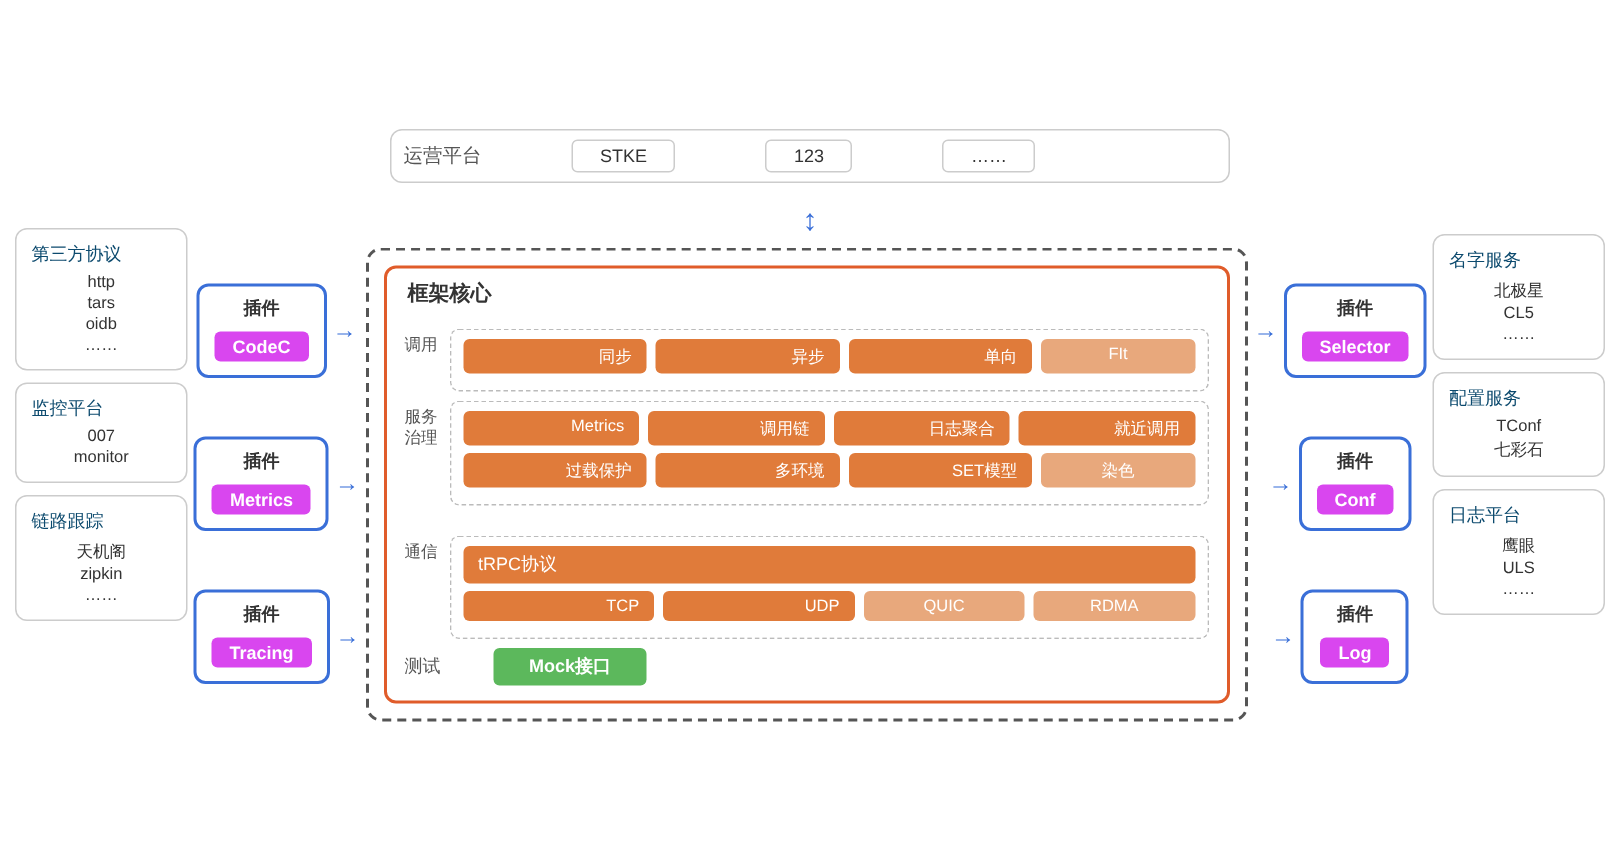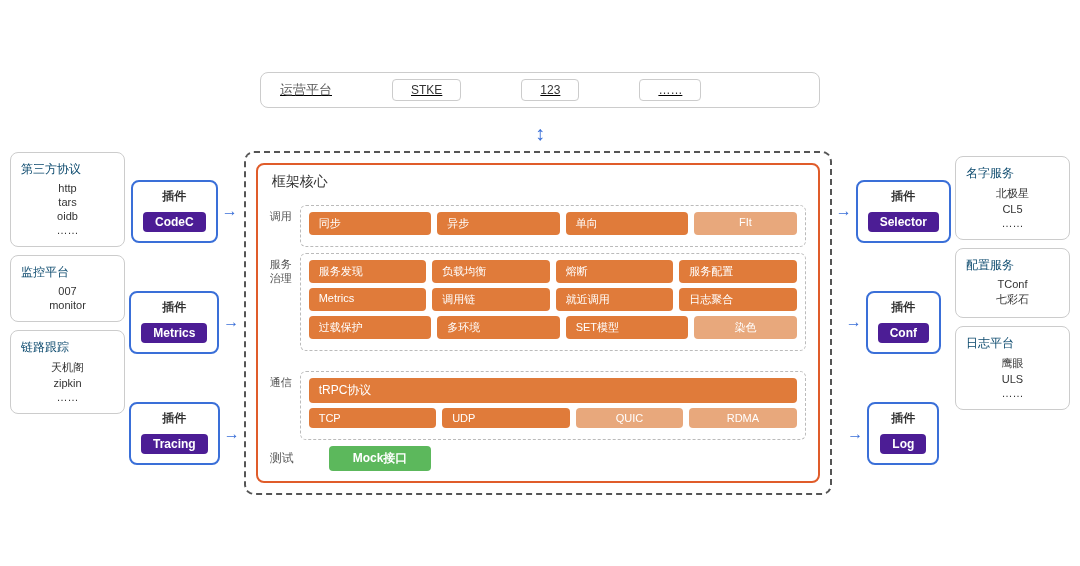--- a/index.html
+++ b/index.html
@@ -14,25 +14,24 @@
       justify-content: center;
     }
 
     
     .ops-bar {
       width: 560px;
       border: 1.5px solid #ccc;
       border-radius: 8px;
       display: flex;
       align-items: center;
-      padding: 6px 19px;
+      padding: 6px 8px;
       gap: 60px;
       margin-bottom: 10px;
       background: #fff;
-      text-decoration: underline;
     }
     .ops-bar-label { font-size: 13px; color: #555; }
     .ops-bar-item {
       border: 1px solid #ccc;
       border-radius: 4px;
       padding: 3px 18px;
       font-size: 12px;
       color: #333;
       background: #fff;
     }
@@ -48,21 +47,21 @@
       color: #0c4a6e;
       margin-bottom: 4px;
     }
     .side-panel-item {
       font-size: 11px;
       color: #333;
       margin: 2px 0;
       text-align: center;
     }
     .plugin-badge {
-      background: #4c1d95;
+      background: #d946ef;
       color: #fff;
       border-radius: 4px;
       padding: 3px 12px;
       font-size: 12px;
       font-weight: bold;
       display: inline-block;
       margin: 3px 0;
     }
 
     
@@ -72,21 +71,21 @@
       padding: 10px 12px;
       background: #fff;
       position: relative;
     }
     .core-title {
       position: absolute;
       top: 8px;
       left: 14px;
       font-size: 14px;
       color: #333;
-      font-weight: normal;
+      font-weight: bold;
     }
     .admin-badge {
       position: absolute;
       top: 6px;
       right: 80px;
       background: #f5a623;
       color: #fff;
       border-radius: 4px;
       padding: 3px 14px;
       font-size: 12px;
@@ -98,21 +97,21 @@
       margin-bottom: 5px;
       flex-wrap: wrap;
     }
     .orange-btn {
       background: #e07b3a;
       color: #fff;
       border-radius: 4px;
       padding: 4px 10px;
       font-size: 11px;
       flex: 1;
-      text-align: left;
+      text-align: right;
       min-width: 50px;
     }
     .orange-btn-dim {
       background: #e8a87c;
       color: #fff;
       border-radius: 4px;
       padding: 4px 0;
       font-size: 11px;
       flex: 1;
       text-align: center;
@@ -305,30 +304,24 @@
               </div>
             </div>
           </div>
 
           <div style="display:flex; align-items:flex-start; gap:6px; margin-bottom:20px;">
             <div style="font-size:11px;color:#555;width:24px;flex-shrink:0;line-height:1.3;margin-top:4px;">
               <div>服务治理</div>
             </div>
             <div style="flex:1; border:1.5px dashed #bbb; border-radius:6px; padding:6px 8px;">
               <div class="orange-row">
-                <div class="orange-btn">服务发现</div>
-                <div class="orange-btn">负载均衡</div>
-                <div class="orange-btn">熔断</div>
-                <div class="orange-btn">服务配置</div>
-              </div>
-              <div class="orange-row">
                 <div class="orange-btn">Metrics</div>
                 <div class="orange-btn">调用链</div>
+                <div class="orange-btn">日志聚合</div>
                 <div class="orange-btn">就近调用</div>
-                <div class="orange-btn">日志聚合</div>
               </div>
               <div class="orange-row">
                 <div class="orange-btn">过载保护</div>
                 <div class="orange-btn">多环境</div>
                 <div class="orange-btn">SET模型</div>
                 <div class="orange-btn-dim">染色</div>
               </div>
             </div>
           </div>
 

